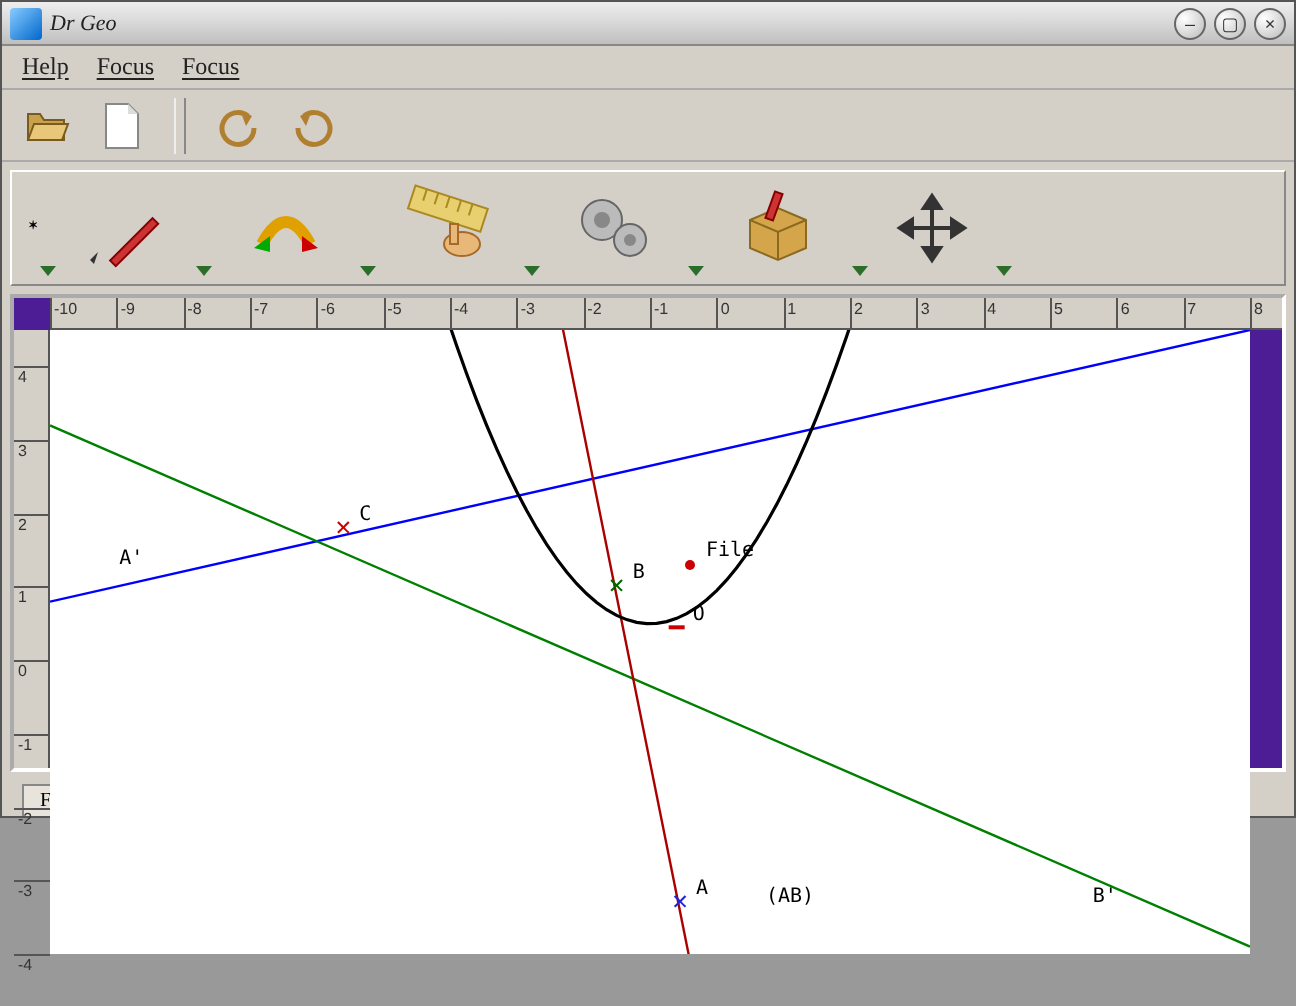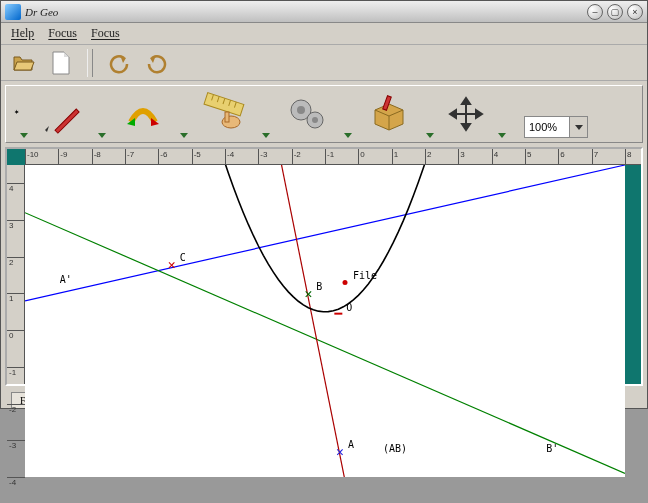--- a/index.html
+++ b/index.html
@@ -112,21 +112,21 @@
   .workarea {
     flex:1;
     display:flex;
     flex-direction:column;
     margin:0 4px;
     min-height:0;
   }
   .canvas-wrap {
     flex:1;position:relative;
     border:2px inset #fff;
-    background:#0f766e;
+    background:#4c1d95;
     display:flex;
     min-height:0;
     text-decoration:underline;
   }
   .ruler-h {
     position:absolute;left:18px;top:0;right:0;height:16px;
     background:#d4d0c8;border-bottom:1px solid #555;
     font-size:8px;color:#333;
   }
   .ruler-h .tick { position:absolute;top:0;height:16px;border-left:1px solid #555;}
@@ -294,26 +294,20 @@
             <polygon points="18,34 14,28 22,28"></polygon>
           <polygon points="2,18 8,14 8,22"></polygon>
             <polygon points="34,18 28,14 28,22"></polygon>
         </g>
       </svg>
     </div>
     <div class="dropdown-handle">
         <div class="tri-down"></div>
       </div>
 
-    <div class="zoom-box">
-      <input value="100%" style="">
-      <div class="dd">
-        <div style="width:0;height:0;border-left:4px solid transparent;border-right:4px solid transparent;border-top:5px solid #333"></div>
-      </div>
-    </div>
   </div>
 
   <div class="workarea">
     <div class="canvas-wrap">
       <div class="ruler-h" id="ruler-h">
           <div class="tick" style="left: 0px;"></div>
           <div class="lbl" style="left: 2px;">-10</div>
           <div class="tick" style="left: 33.3333px;"></div>
           <div class="lbl" style="left: 35.3333px;">-9</div>
           <div class="tick" style="left: 66.6667px;"></div>

